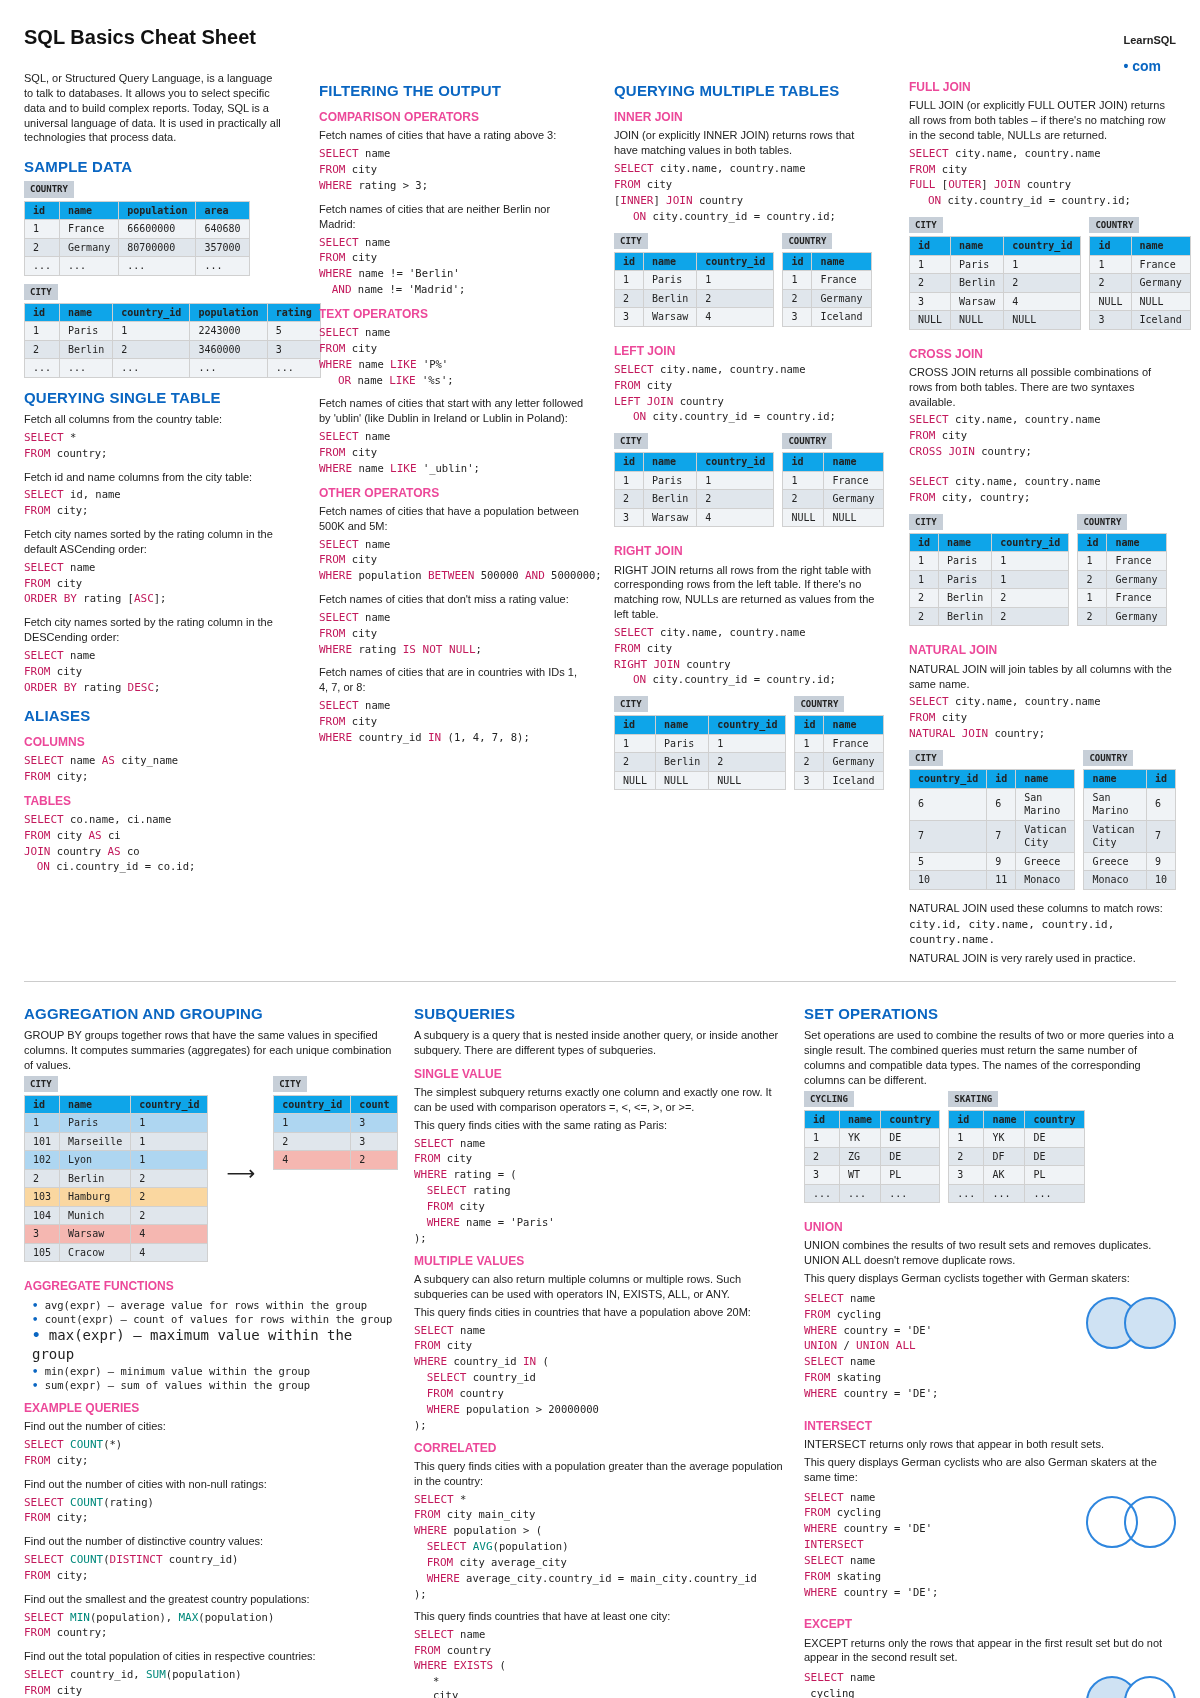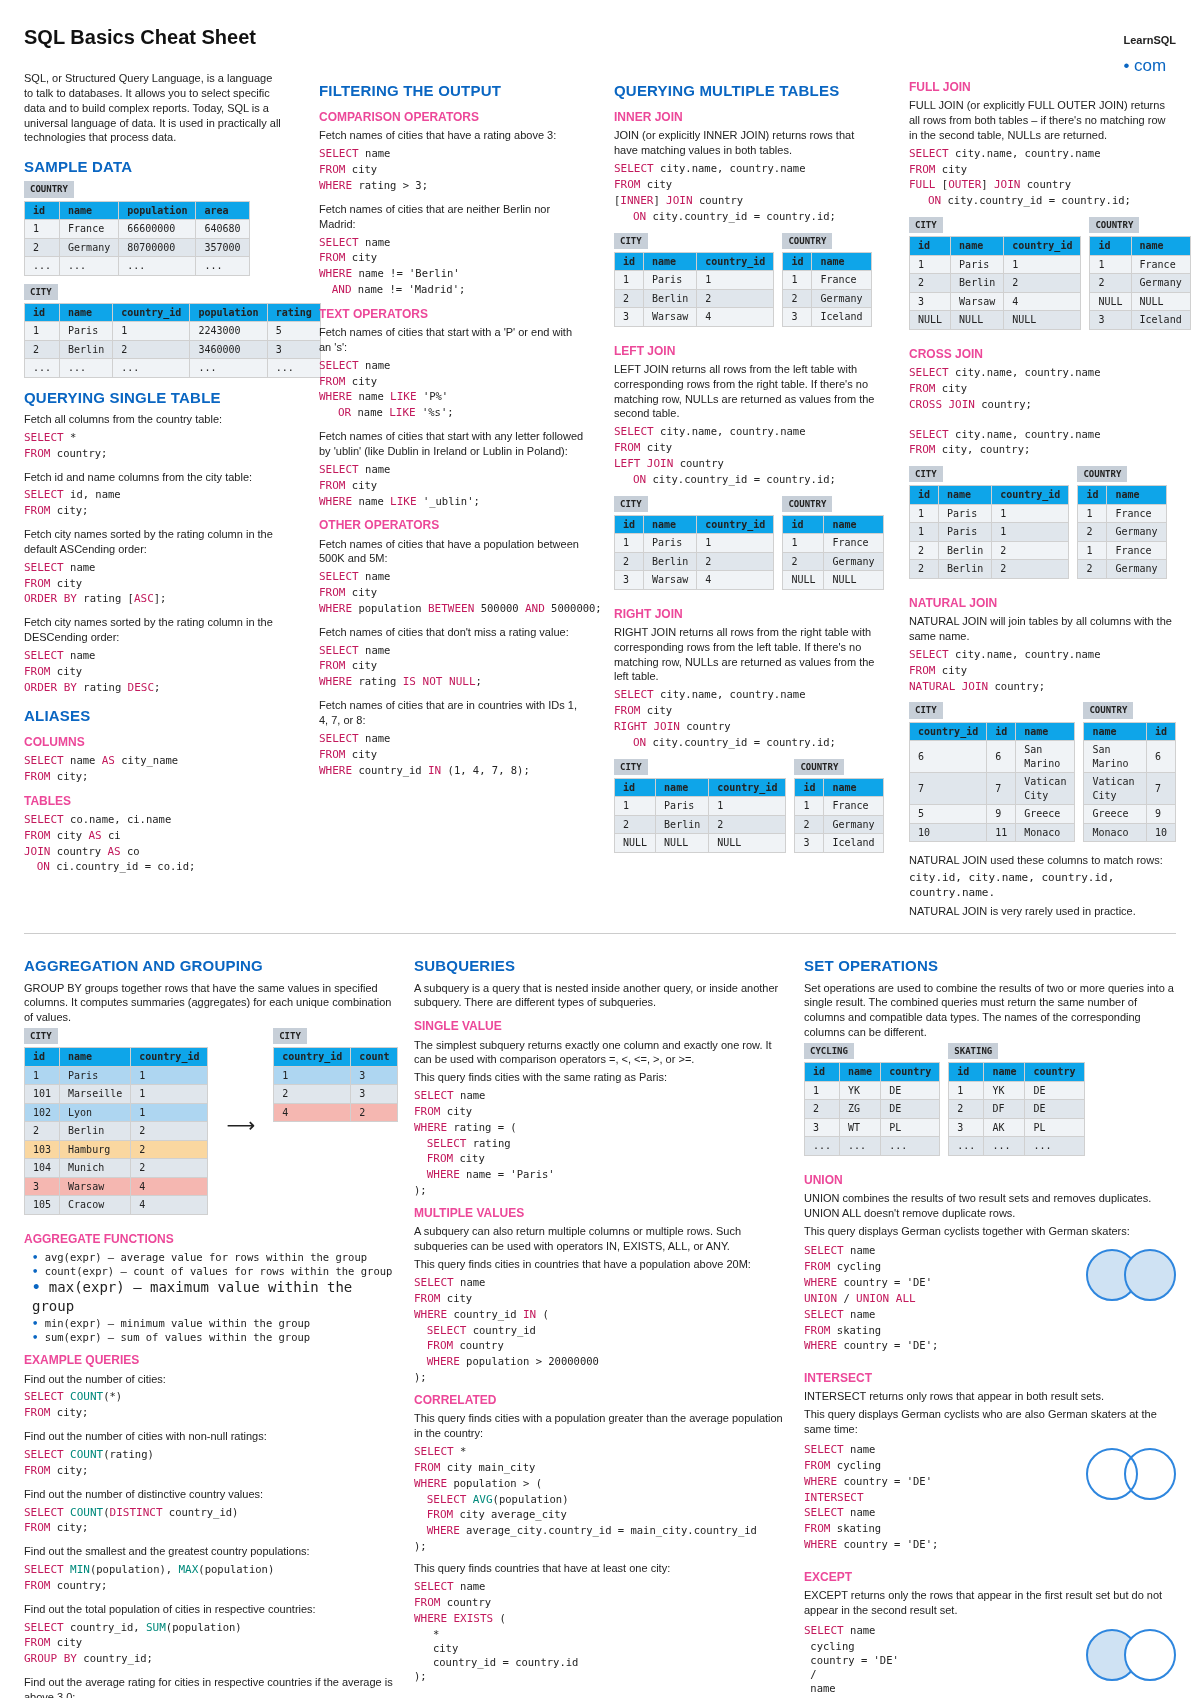--- a/index.html
+++ b/index.html
@@ -1,20 +1,20 @@
 <!DOCTYPE html>
 <html><head>
 <meta charset="utf-8">
 <style>
 *{margin:0;padding:0;box-sizing:border-box}
 body{width:1200px;font-family:-apple-system,BlinkMacSystemFont,"Segoe UI",sans-serif;color:#222;background:#fff}
 .page{padding:24px 24px 0}
 h1{font-size:20px;font-weight:800;margin-bottom:20px;color:#111}
 .logo{position:absolute;right:24px;top:24px;font-size:20px;font-weight:700}
-.logo .com{color:#0a66c2;font-size:17px;font-weight:400}
+.logo .com{color:#0a66c2;font-size:14px;font-weight:700}
 p,div,span,td,th{font-size:11px;line-height:1.35}
 .intro{max-width:260px;margin-bottom:12px}
 .h2{color:#0a66c2;font-size:15px;font-weight:700;margin:10px 0 4px;letter-spacing:.2px}
 .h3{color:#ec4899;font-size:12px;font-weight:800;margin:8px 0 3px}
 .body{font-size:11px;margin:3px 0}
 .code{font-family:"Consolas","Monaco",monospace;font-size:10.5px;line-height:1.35;white-space:pre;margin:2px 0 8px}
 .kw{color:#c2185b}
 .fn{color:#00897b}
 table{border-collapse:collapse;margin:3px 0 8px;font-family:"Consolas","Monaco",monospace}
 th,td{padding:2px 8px;font-size:10px;text-align:left;border:1px solid #d0d0d0}
@@ -148,21 +148,20 @@
       <div class="body">Fetch names of cities that have a rating above 3:</div>
       <div class="code"><span class="kw">SELECT</span> name
 <span class="kw">FROM</span> city
 <span class="kw">WHERE</span> rating &gt; 3;</div>
       <div class="body">Fetch names of cities that are neither Berlin nor Madrid:</div>
       <div class="code"><span class="kw">SELECT</span> name
 <span class="kw">FROM</span> city
 <span class="kw">WHERE</span> name != 'Berlin'
   <span class="kw">AND</span> name != 'Madrid';</div>
       <div class="h3">TEXT OPERATORS</div>
-      <div class="body">Fetch names of cities that start with a 'P' or end with an 's':</div>
       <div class="code"><span class="kw">SELECT</span> name
 <span class="kw">FROM</span> city
 <span class="kw">WHERE</span> name <span class="kw">LIKE</span> 'P%'
    <span class="kw">OR</span> name <span class="kw">LIKE</span> '%s';</div>
       <div class="body">Fetch names of cities that start with any letter followed by 'ublin' (like Dublin in Ireland or Lublin in Poland):</div>
       <div class="code"><span class="kw">SELECT</span> name
 <span class="kw">FROM</span> city
 <span class="kw">WHERE</span> name <span class="kw">LIKE</span> '_ublin';</div>
       <div class="h3">OTHER OPERATORS</div>
       <div class="body">Fetch names of cities that have a population between 500K and 5M:</div>
@@ -227,21 +226,20 @@
                   <td class="alt ">Germany</td>
                 </tr>
                 <tr>
                   <td class="">3</td>
                   <td class="">Iceland</td>
                 </tr>
               </tbody>
             </table></div>
       </div>
       <div class="h3">LEFT JOIN</div>
-      <div class="body">LEFT JOIN returns all rows from the left table with corresponding rows from the right table. If there's no matching row, NULLs are returned as values from the second table.</div>
       <div class="code"><span class="kw">SELECT</span> city.name, country.name
 <span class="kw">FROM</span> city
 <span class="kw">LEFT</span> <span class="kw">JOIN</span> country
    <span class="kw">ON</span> city.country_id = country.id;</div>
       <div class="inline-tables">
         <div><div class="tbl-label">CITY</div><table>
               <tbody>
                 <tr>
                   <th>id</th>
                   <th>name</th>
@@ -395,20 +393,21 @@
                   <td class="">NULL</td>
                 </tr>
                 <tr>
                   <td class="alt ">3</td>
                   <td class="alt ">Iceland</td>
                 </tr>
               </tbody>
             </table></div>
       </div>
       <div class="h3">CROSS JOIN</div>
+      <div class="body">CROSS JOIN returns all possible combinations of rows from both tables. There are two syntaxes available.</div>
       <div class="code"><span class="kw">SELECT</span> city.name, country.name
 <span class="kw">FROM</span> city
 <span class="kw">CROSS</span> <span class="kw">JOIN</span> country;
 
 <span class="kw">SELECT</span> city.name, country.name
 <span class="kw">FROM</span> city, country;</div>
       <div class="inline-tables">
         <div><div class="tbl-label">CITY</div><table>
               <tbody>
                 <tr>

